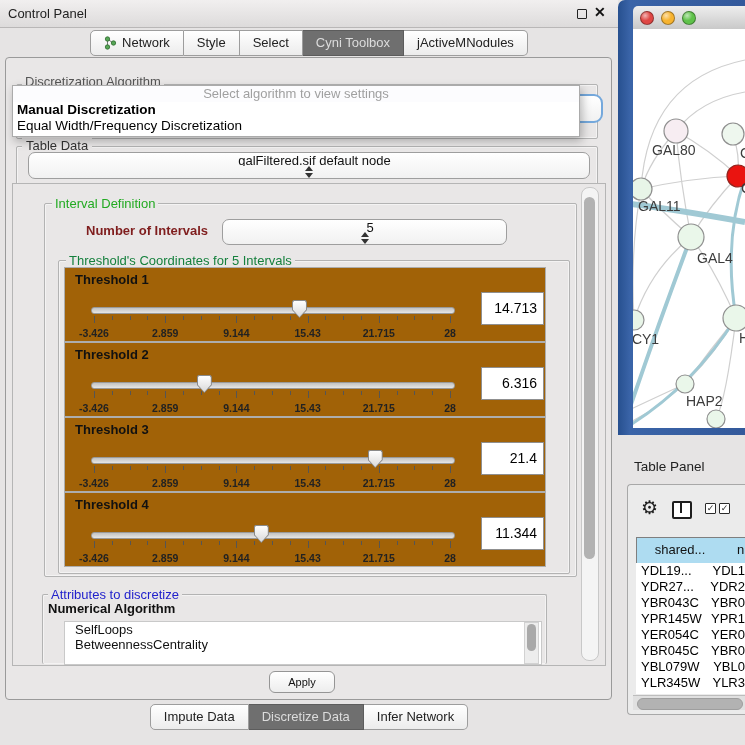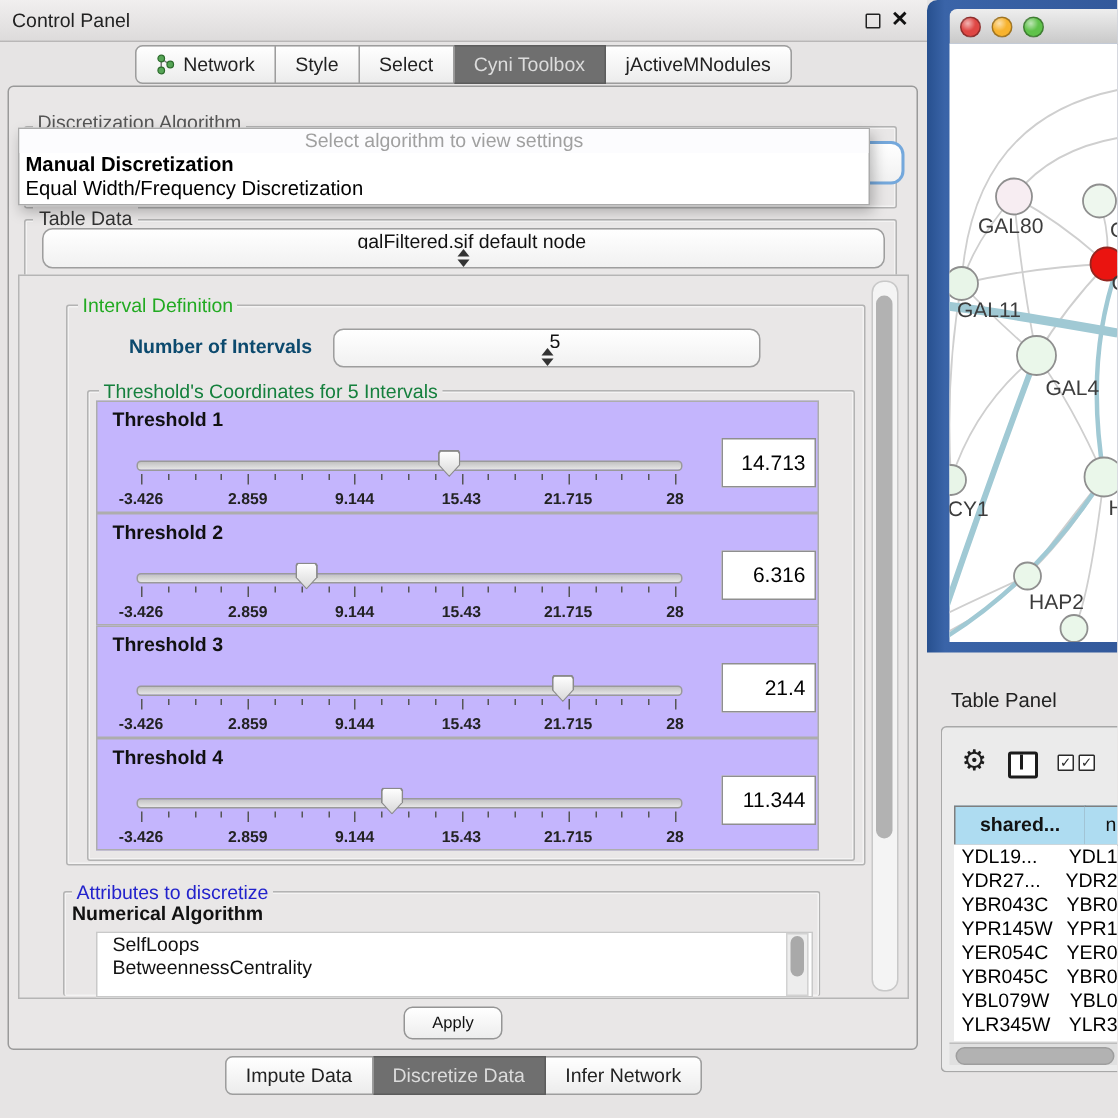--- a/index.html
+++ b/index.html
@@ -34,21 +34,21 @@
   .tri-up{width:0;height:0;border-left:4px solid transparent;border-right:4px solid transparent;border-bottom:5px solid #333;}
   .tri-dn{width:0;height:0;border-left:4px solid transparent;border-right:4px solid transparent;border-top:5px solid #333;}
 
   
   .popup{left:12px;top:85px;width:566px;height:50px;background:#fff;border:1px solid #ababab;box-shadow:2px 4px 9px rgba(0,0,0,.28);z-index:40;}
   .popup .ph{height:16px;line-height:16px;text-align:center;color:#a0a0a0;font-size:13px;background:#fcfcfe;}
   .popup .item{height:16px;line-height:16px;padding-left:4px;font-size:13.5px;color:#000;white-space:nowrap;}
   .popup .item.b{font-weight:bold;}
 
   
-  .thr-box{position:absolute;left:64px;width:480px;height:73px;border:1px solid #adadad;background:#c4b5fd;}
+  .thr-box{position:absolute;left:64px;width:480px;height:73px;border:1px solid #adadad;background:#a16207;}
   .thr-label{position:absolute;left:10px;top:4px;font-size:13px;font-weight:bold;color:#111;}
   .thr-track{position:absolute;left:26px;top:39px;width:362px;height:5px;border-radius:3px;border:1px solid #9a9a9a;background:linear-gradient(#c2c2c2,#e6e6e6);}
   .thr-thumb-o{position:absolute;top:32px;width:15px;height:18px;background:#8a8a8a;clip-path:polygon(8% 0,92% 0,100% 10%,100% 55%,50% 100%,0 55%,0 10%);}
   .thr-thumb-i{position:absolute;left:1px;top:1px;width:13px;height:16px;background:linear-gradient(#fefefe,#d9d9d9);clip-path:polygon(8% 0,92% 0,100% 10%,100% 55%,50% 100%,0 55%,0 10%);}
   .tick{position:absolute;width:1px;background:#555;}
   .tick-lab{position:absolute;top:59px;font-size:10.5px;font-weight:bold;color:#222;transform:translateX(-50%);white-space:nowrap;}
   .thr-val{position:absolute;left:416px;top:24px;width:55px;height:31px;background:#fff;border:1px solid #8f8f8f;font-size:14px;color:#000;text-align:right;line-height:31px;padding-right:6px;}
 
   
   .attr-list{left:64px;top:621px;width:476px;height:42px;background:#fff;border:1px solid #c9c9c9;overflow:hidden;}
@@ -136,21 +136,21 @@
         <div class="tri-up"></div>
         <div class="tri-dn"></div>
       </div>
   </div>
 
   <div class="abs inner-panel"></div>
 
   <div class="abs group" style="left:44px;top:203px;width:531px;height:372px;"></div>
   <div class="abs" style="left:52px;top:196px;font-size:13px;color:#22aa22;background:#e9e7e7;padding:0 3px;">Interval Definition</div>
 
-  <div class="abs" style="left:86px;top:223px;font-size:13px;font-weight:bold;color:#0c4a6e;">Number of Intervals</div>
+  <div class="abs" style="left:86px;top:223px;font-size:13px;font-weight:bold;color:#7f1d1d;">Number of Intervals</div>
   <div class="abs combo" style="left:222px;top:219px;width:283px;height:24px;">
     <div class="val">5</div>
     <div class="spinner">
         <div class="tri-up"></div>
         <div class="tri-dn"></div>
       </div>
   </div>
 
   <div class="abs group" style="left:58px;top:260px;width:510px;height:312px;"></div>
   <div class="abs" style="left:66px;top:253px;font-size:13px;color:#15803d;background:#e9e7e7;padding:0 3px;">Threshold's Coordinates for 5 Intervals</div>
@@ -382,21 +382,21 @@
       </svg>
   </div>
 
   <div class="abs tp-title">Table Panel</div>
   <div class="abs tp-box"></div>
   <div class="abs tp-gear">⚙</div>
   <div class="abs tp-split"></div>
   <div class="abs cbx" style="left:705px;top:503px;">✓</div>
   <div class="abs cbx" style="left:719px;top:503px;">✓</div>
 
-  <div class="abs tp-head" style="left:636px;width:86px;text-align:center;font-weight:bold;">
+  <div class="abs tp-head" style="left:636px;width:86px;text-align:center;">
     <span>shared...</span>
   </div>
   <div class="abs tp-head" style="left:723px;width:22px;padding-left:14px;border-left:none;">
     <span>n</span>
   </div>
   <div class="abs tp-bodybg" id="tp-body">
       <div class="tp-row">
         <div class="tp-c1">YDL19...</div>
         <div class="tp-c2">YDL1</div>
       </div>

